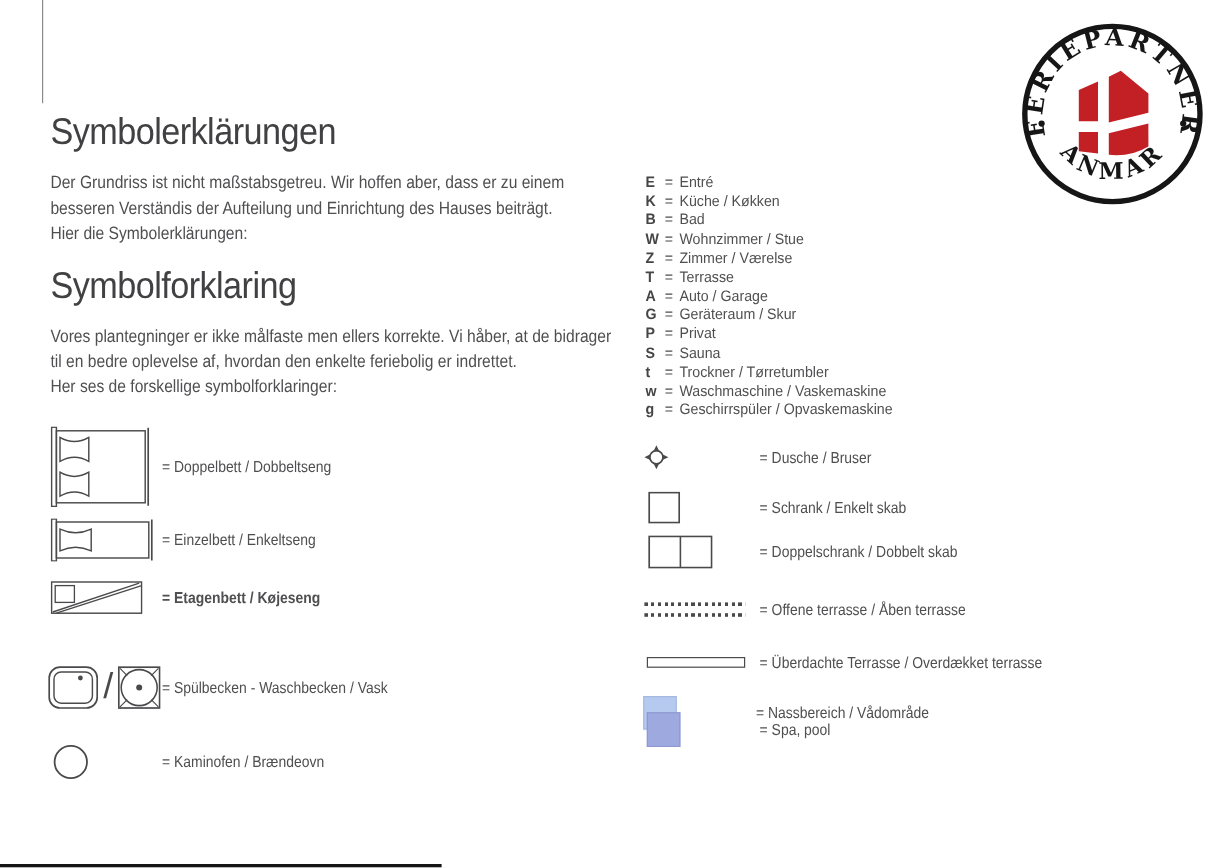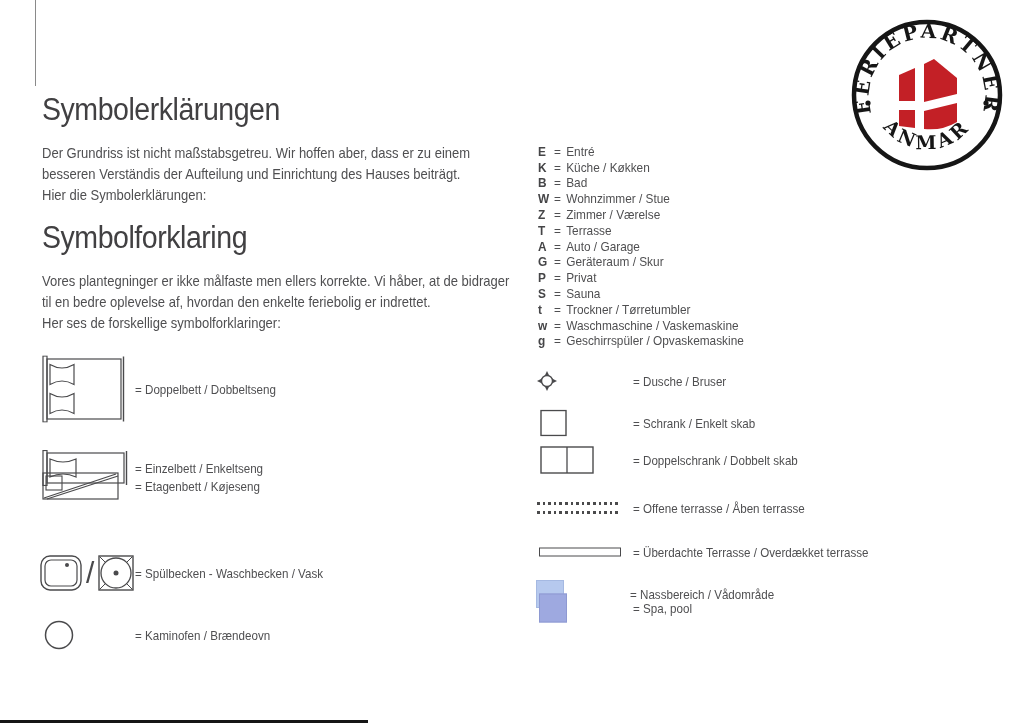--- a/index.html
+++ b/index.html
@@ -144,33 +144,33 @@
       <rect class="ink" x="1" y="0.5" width="4" height="66" stroke-width="1.2"></rect>
       <rect class="ink" x="5" y="3.5" width="74" height="60" stroke-width="1.2"></rect>
       <line class="ink" x1="81.5" y1="1" x2="81.5" y2="66" stroke-width="1.4"></line>
       <path class="ink" stroke-width="1.2" d="M8,9 Q20,16 32,9 L32,29 Q20,22 8,29 Z"></path>
       <path class="ink" stroke-width="1.2" d="M8,38 Q20,45 32,38 L32,58 Q20,51 8,58 Z"></path>
     </svg>
   </span>
   <span class="lbl">= Doppelbett / Dobbeltseng</span>
 </div>
 
-<div class="sym-row left-col" style="left:42px;top:450px;width:420px;height:36px;">
+<div class="sym-row left-col" style="left:42px;top:432px;width:420px;height:36px;">
   <span class="sym">
     <svg width="87" height="36" viewBox="0 0 87 36">
       <rect class="ink" x="1" y="0.5" width="4" height="35" stroke-width="1.2"></rect>
       <rect class="ink" x="5" y="3" width="77" height="30" stroke-width="1.2"></rect>
       <line class="ink" x1="84.5" y1="1" x2="84.5" y2="35" stroke-width="1.4"></line>
       <path class="ink" stroke-width="1.2" d="M8,9 Q21,15 34,9 L34,27 Q21,21 8,27 Z"></path>
     </svg>
   </span>
   <span class="lbl">= Einzelbett / Enkeltseng</span>
 </div>
 
-<div class="sym-row left-col" style="left:42px;top:472px;width:420px;height:28px;">
+<div class="sym-row left-col" style="left:42px;top:484px;width:420px;height:28px;font-weight:bold;">
   <span class="sym">
     <svg width="77" height="28" viewBox="0 0 77 28">
       <rect class="ink" x="1" y="1" width="75" height="26" stroke-width="1.2"></rect>
       <rect class="ink" x="4" y="4" width="16" height="14" stroke-width="1.1"></rect>
       <line class="ink" x1="2" y1="26" x2="74" y2="2" stroke-width="1.1"></line>
       <line class="ink" x1="5" y1="27" x2="76" y2="4" stroke-width="1.1"></line>
     </svg>
   </span>
   <span class="lbl">= Etagenbett / Køjeseng</span>
 </div>

